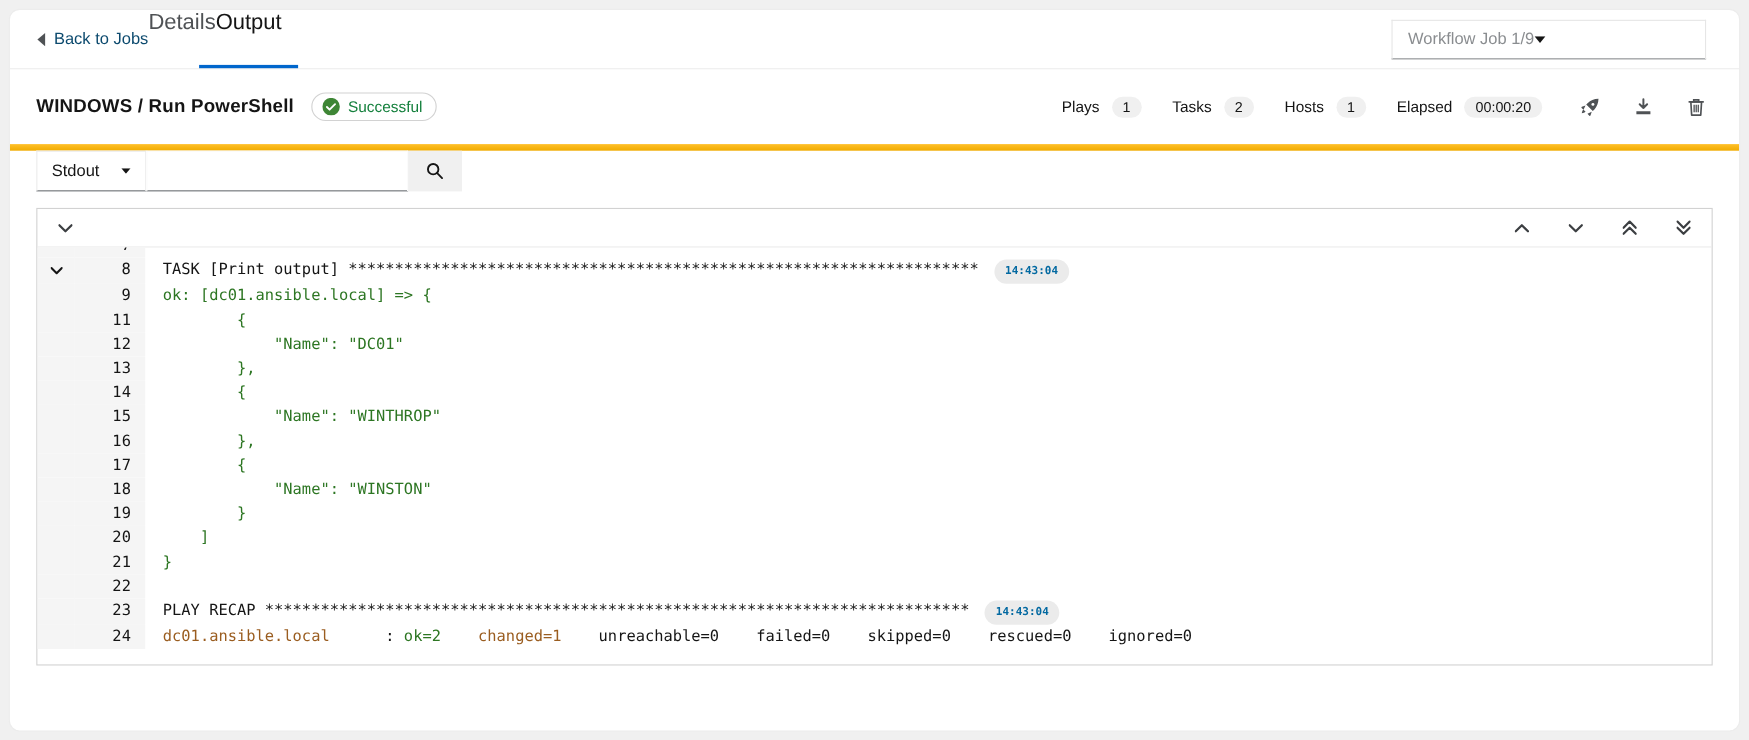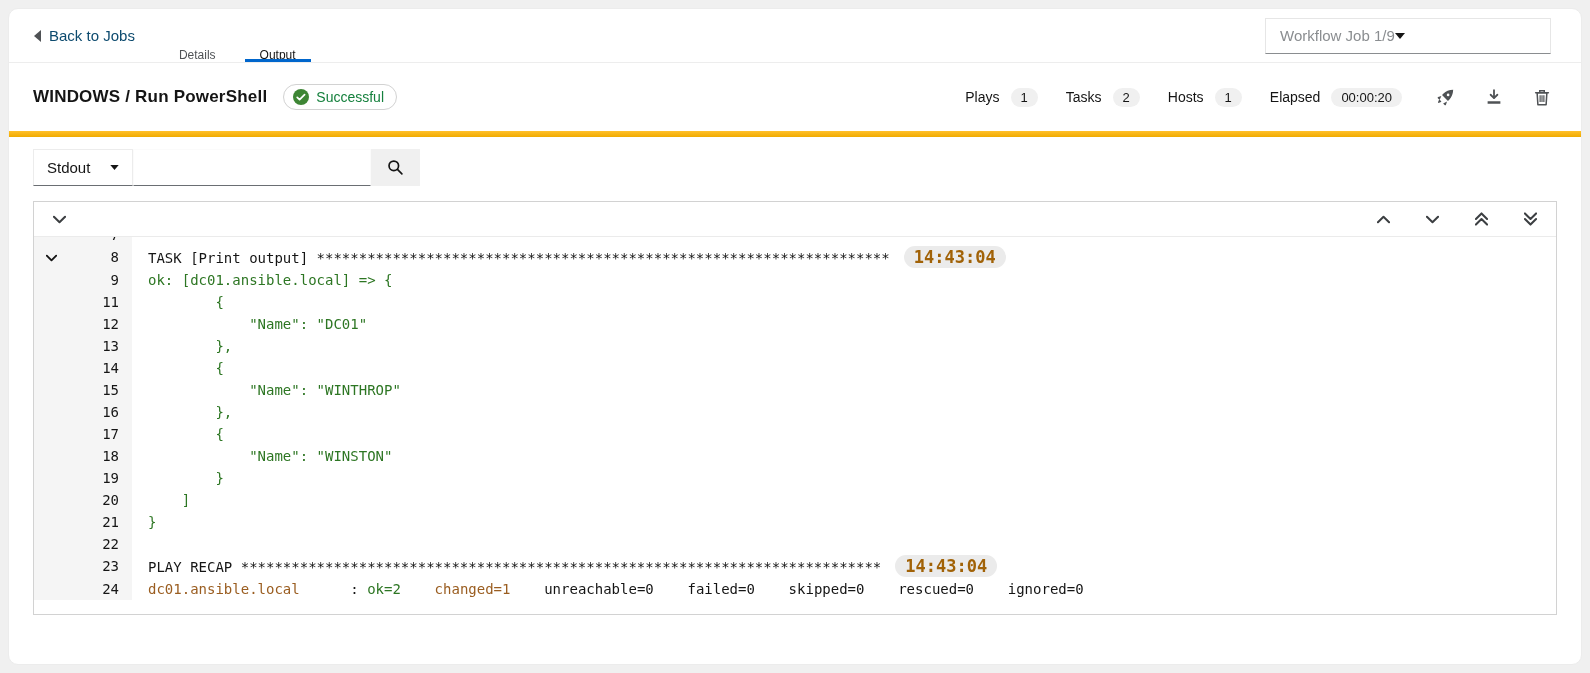--- a/index.html
+++ b/index.html
@@ -12,21 +12,21 @@
     position:relative;
   }
   .card {
     position:absolute; left:8px; top:8px; width:1574px; height:657px;
     background:#fff; border:1px solid #ececec; border-radius:10px;
     overflow:hidden;
   }
   
   .tabbar { height:54px; display:flex; align-items:stretch; padding:0 30px 0 24px; border-bottom:1px solid #ededed; }
   .back-link { display:flex; align-items:center; gap:7px; color:#0c4a6e; font-size:15px; cursor:pointer; }
-  .tab { margin-left:44px; display:flex; align-items:flex-end; color:#4f5255; font-size:12px; position:relative; cursor:pointer; }
+  .tab { display:flex; align-items:flex-start; color:#4f5255; font-size:20px; position:relative; cursor:pointer; }
   .tab.active { color:#151515; }
   .tab.active::after { content:""; position:absolute; left:-15px; right:-15px; bottom:0; height:3px; background:#0066cc; }
   .workflow-select {
     margin-left:auto; align-self:center;
     width:286px; height:36px;
     border:1px solid #e6e6e6; border-bottom:1px solid #8a8d90;
     display:flex; align-items:center; justify-content:flex-start;
     padding:0 14px; color:#8a8d90; font-size:15px; cursor:pointer; background:#fff;
   }
   
@@ -37,21 +37,21 @@
     border:1px solid #d2d2d2; border-radius:16px; padding:4px 12px 4px 9px;
     color:#15803d; font-size:14px; background:#fff; cursor:default;
   }
   .stats { margin-left:auto; display:flex; align-items:center; gap:28px;justify-content:flex-end; }
   .stat { display:flex; align-items:center; gap:11px; font-size:14px; color:#151515; }
   .pill { background:#f0f0f0; border-radius:11px; padding:2px 10px; font-size:13px; color:#151515; }
   .action-icons { display:flex; align-items:center; gap:30px; margin-left:34px; }
   .icon-btn { background:none; border:none; padding:0; cursor:pointer; display:flex; align-items:center; }
   .orange-bar { height:6px; background:linear-gradient(#ffc02a,#f0ab00); }
   
-  .toolbar { display:flex; align-items:flex-start; padding:12px 24px 15px 24px; }
+  .toolbar { display:flex; align-items:flex-start; padding:0 24px 15px 24px; }
   .filter-select {
     width:100px; height:37px; background:#fff;
     border:1px solid #ececec; border-bottom:1px solid #6a6e73;
     display:flex; align-items:center; justify-content:space-between;
     padding:0 13px; font-size:15px; color:#151515; cursor:pointer;
   }
   .search-input {
     width:238px; height:37px; border:1px solid #fbfbfb; border-bottom:1px solid #6a6e73;
     font-size:14px; padding:0 10px; outline:none; font-family:"Liberation Sans",sans-serif;
   }
@@ -64,21 +64,21 @@
   .console-row { display:flex; }
   .console-row.partial { margin-top:-13px; }
   .cell-expand { width:34px; flex:none; background:#f5f5f5; display:flex; align-items:center; justify-content:center; }
   .cell-num { width:64px; flex:none; background:#f5f5f5; text-align:right; padding-right:13px; color:#151515; }
   .cell-content { flex:1; white-space:pre; padding-left:16px; }
   .seg-default { color:#151515; }
   .seg-green { color:#2d7623; }
   .seg-orange { color:#9a5d20; }
   .timestamp-badge {
     display:inline-block; background:#ebebeb; border-radius:11px; padding:0 10px;
-    margin-left:14px; font-weight:bold; font-size:17px; color:#a16207;
+    margin-left:14px; font-weight:bold; font-size:10px; color:#0369a1;
   }
   svg { display:block; }
 </style>
 </head>
 <body>
 
 <div class="card">
 
   <div class="tabbar">
     <div class="back-link">

